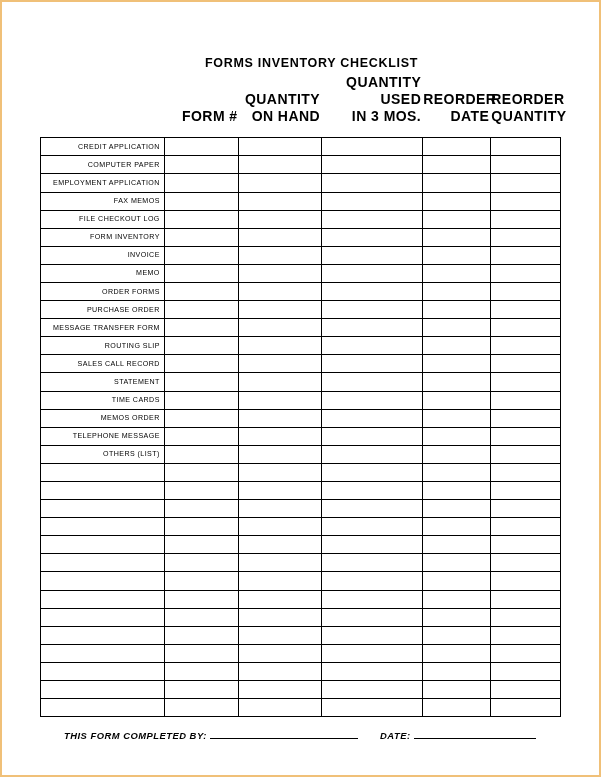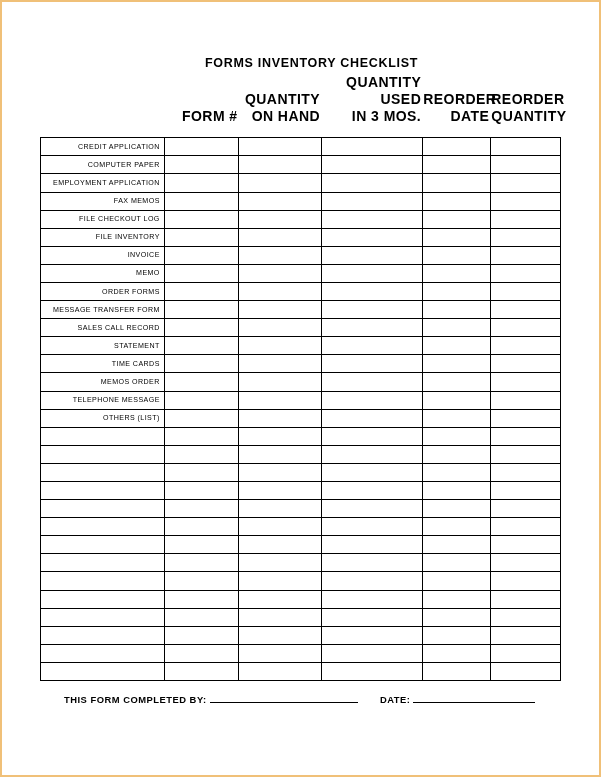--- a/index.html
+++ b/index.html
@@ -82,20 +82,21 @@
   }
   tbody td.cell { }
   .footer {
     margin-top: 12px;
     padding: 0 6px 0 24px;
     font-size: 9.4px;
     font-weight: bold;
     letter-spacing: 0.5px;
     color: #000000;
     white-space: nowrap;
+    font-style: italic;
   }
   .footer .rule {
     display: inline-block;
     border-bottom: 1px solid #000000;
     height: 9px;
     vertical-align: baseline;
   }
   .footer .rule.long { width: 148px; }
   .footer .rule.short { width: 122px; }
   .footer .gap { display: inline-block; width: 16px; }
@@ -176,21 +177,21 @@
           </tr>
           <tr>
             <td class="label">FILE CHECKOUT LOG</td>
             <td class="cell"></td>
             <td class="cell"></td>
             <td class="cell"></td>
             <td class="cell"></td>
             <td class="cell"></td>
           </tr>
           <tr>
-            <td class="label">FILE INVENTORY</td>
+            <td class="label">FORM INVENTORY</td>
             <td class="cell"></td>
             <td class="cell"></td>
             <td class="cell"></td>
             <td class="cell"></td>
             <td class="cell"></td>
           </tr>
           <tr>
             <td class="label">INVOICE</td>
             <td class="cell"></td>
             <td class="cell"></td>
@@ -208,21 +209,37 @@
           </tr>
           <tr>
             <td class="label">ORDER FORMS</td>
             <td class="cell"></td>
             <td class="cell"></td>
             <td class="cell"></td>
             <td class="cell"></td>
             <td class="cell"></td>
           </tr>
           <tr>
+            <td class="label">PURCHASE ORDER</td>
+            <td class="cell"></td>
+            <td class="cell"></td>
+            <td class="cell"></td>
+            <td class="cell"></td>
+            <td class="cell"></td>
+          </tr>
+          <tr>
             <td class="label">MESSAGE TRANSFER FORM</td>
+            <td class="cell"></td>
+            <td class="cell"></td>
+            <td class="cell"></td>
+            <td class="cell"></td>
+            <td class="cell"></td>
+          </tr>
+          <tr>
+            <td class="label">ROUTING SLIP</td>
             <td class="cell"></td>
             <td class="cell"></td>
             <td class="cell"></td>
             <td class="cell"></td>
             <td class="cell"></td>
           </tr>
           <tr>
             <td class="label">SALES CALL RECORD</td>
             <td class="cell"></td>
             <td class="cell"></td>

